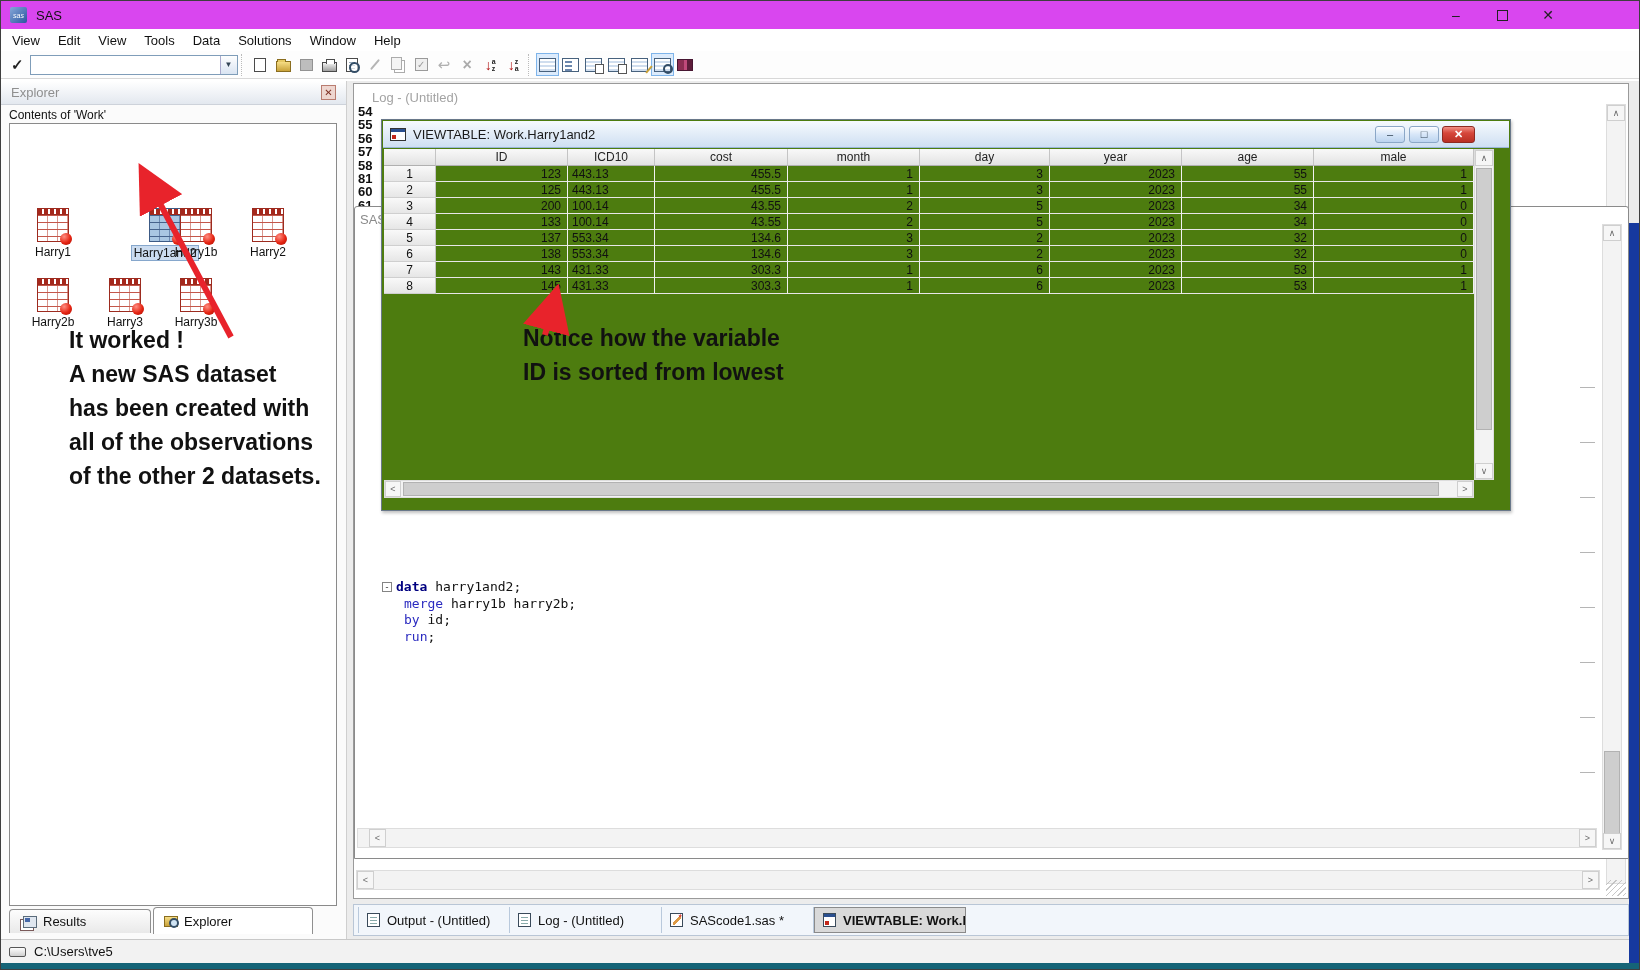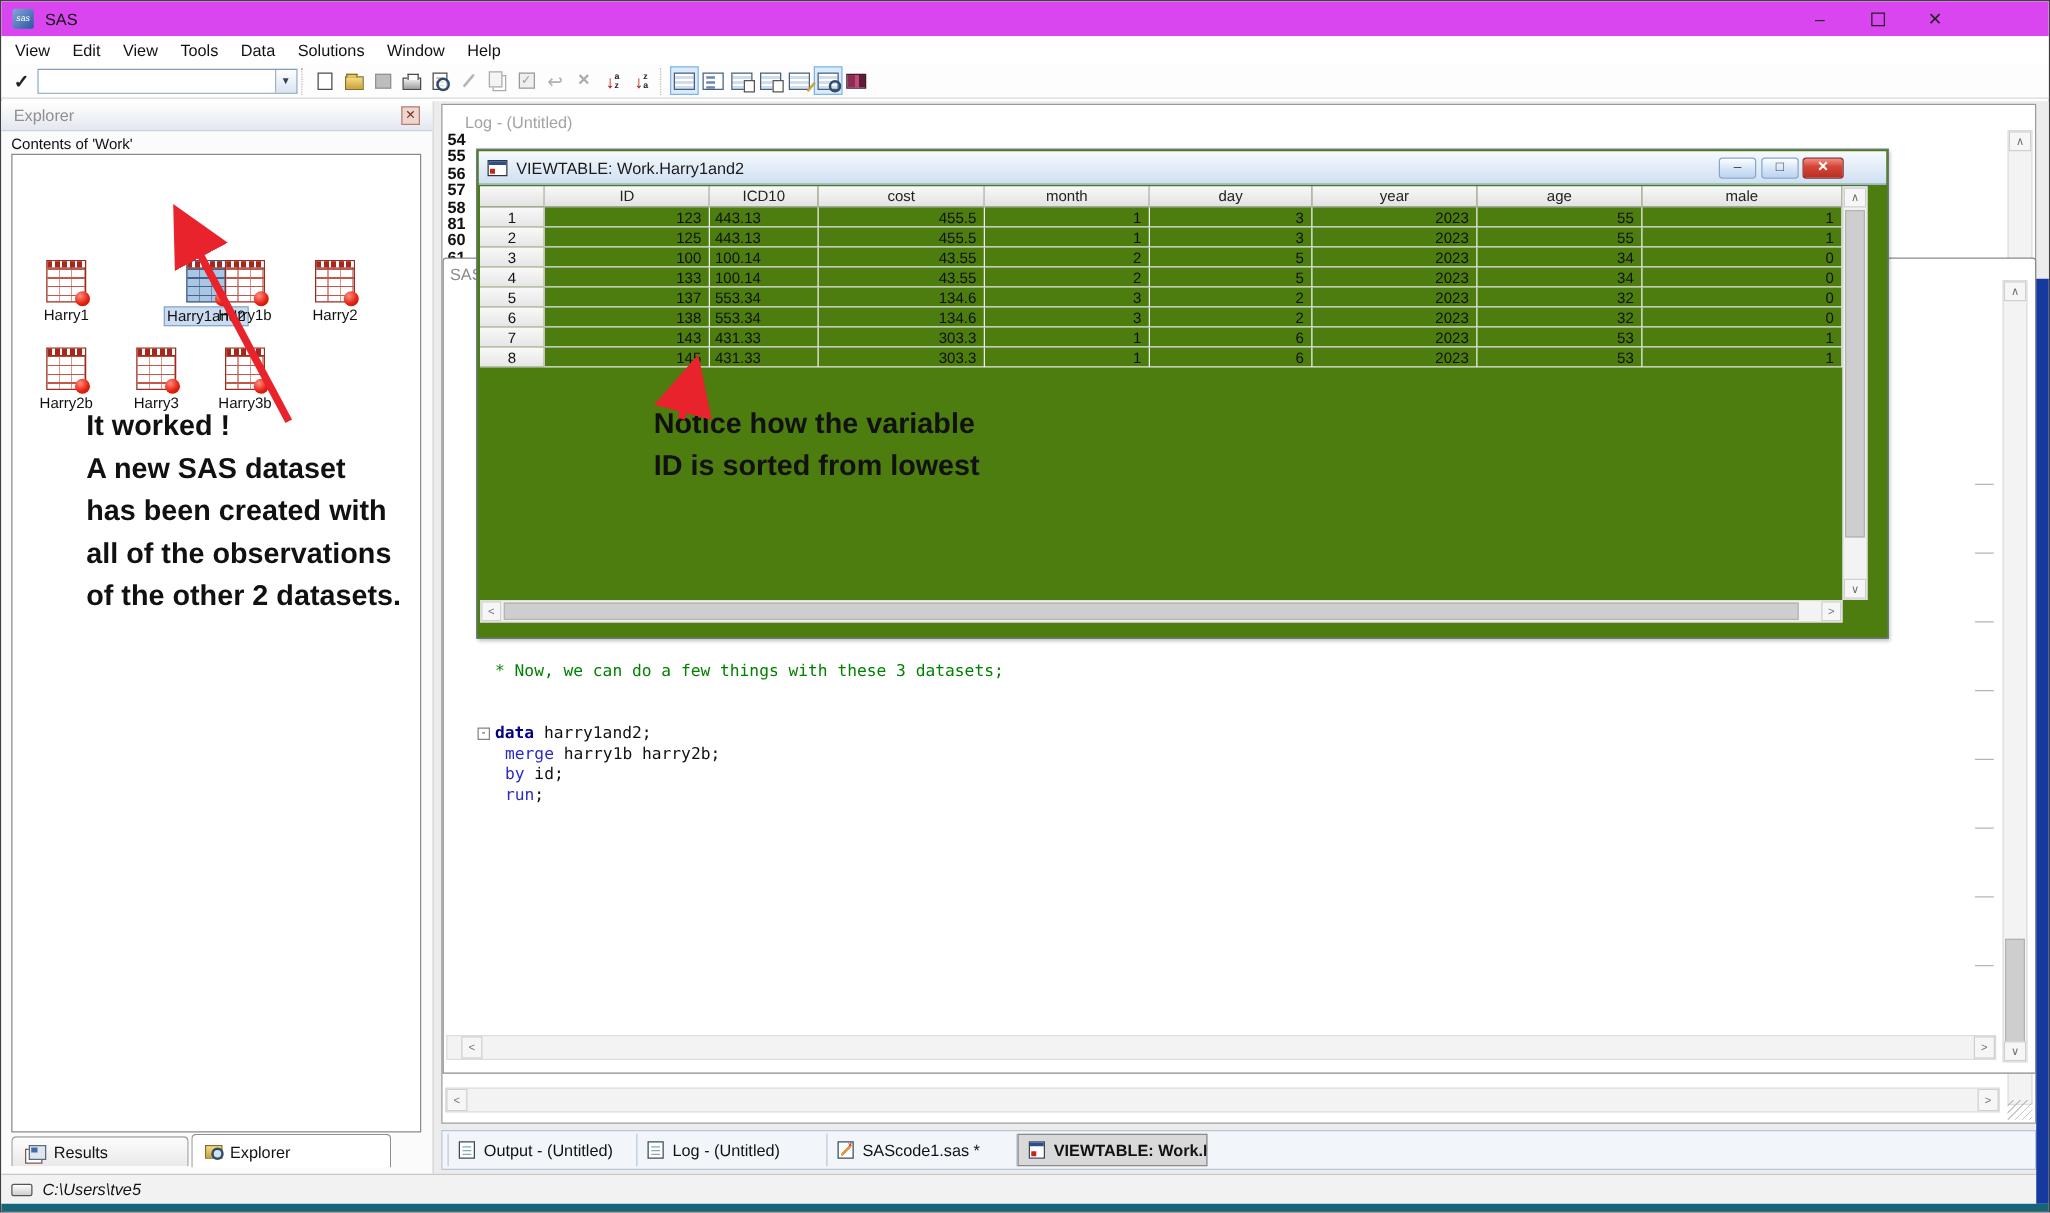--- a/index.html
+++ b/index.html
@@ -147,21 +147,21 @@
   .wtab.active { background:#d9d9d9; border:1px solid #8a8a8a; font-weight:bold; }
   .micon { width:13px; height:14px; border:1px solid #3a4a5a; background:#fff; position:relative; flex:none; }
   .micon.lines:before { content:""; position:absolute; left:2px; top:3px; right:2px; height:1px; background:#8aa; box-shadow:0 3px 0 #8aa, 0 6px 0 #8aa; }
   .micon.sas:before { content:""; position:absolute; left:2px; top:2px; width:8px; height:9px; background:linear-gradient(135deg,#fff 40%,#d94 40% 60%,#fff 60%); }
   .micon.sas:after { content:"*"; position:absolute; right:0; top:-2px; color:#c22; font-size:9px; }
   .micon.grid { background:#fff; }
   .micon.grid:before { content:""; position:absolute; left:0; right:0; top:0; height:3px; background:#2a4f8f; }
   .micon.grid:after { content:""; position:absolute; left:1px; bottom:1px; width:4px; height:4px; background:#c2271a; }
 
   
-  .statusbar { left:0; top:938px; width:1640px; height:24px; background:#f2f2f2; border-top:1px solid #c8c8c8; display:flex; align-items:center;font-style:italic; }
+  .statusbar { left:0; top:938px; width:1640px; height:24px; background:#f2f2f2; border-top:1px solid #c8c8c8; display:flex; align-items:center; }
   .driveic { width:17px; height:10px; margin-left:8px; border:1px solid #555; border-radius:2px; background:linear-gradient(#fdfdfd,#cfcfcf); }
   .statustext { margin-left:8px; font-size:13px; }
   .tealstrip { left:0; top:962px; width:1640px; height:8px; background:#156477; }
   .navystrip { left:1628px; top:222px; width:12px; height:740px; background:#16399f; z-index:30; }
 </style>
 </head>
 <body>
 
 <div id="root">
 
@@ -283,21 +283,20 @@
     <div class="abs sb-track" style="left:2px; top:786px; width:1244px; height:20px;">
       <div class="sb-btn" style="left:0; top:0; width:17px; height:18px;">&lt;</div>
       <div class="sb-btn" style="right:0; top:0; width:17px; height:18px;">&gt;</div>
     </div>
     <div class="grip"></div>
   </div>
 
   <div class="abs codewin">
     <div class="codetitle">SAScode1.sas</div>
     <div class="codebody">
-      <div class="cmt" style="top:301px;">* Now, we can do a few things with these 3 datasets;</div>
       <div class="foldbox" style="top:353px;">-</div>
       <div class="code-line" style="top:350px;"><span class="kw-data">data</span><span> harry1and2;</span></div>
       <div class="code-line" style="top:366.5px; left:47px;"><span class="kw">merge</span><span> harry1b harry2b;</span></div>
       <div class="code-line" style="top:383px; left:47px;"><span class="kw">by</span><span> id;</span></div>
       <div class="code-line" style="top:399.5px; left:47px;"><span class="kw">run</span><span>;</span></div>
     </div>
 
     <div class="ticks" style="left:1225px; top:180px; width:16px; height:430px;">
       <div class="tick" style="top:0"></div>
         <div class="tick" style="top:55px"></div>
@@ -359,21 +358,21 @@
       <div class="vt-cell dcell left col-1">443.13</div>
       <div class="vt-cell dcell col-2">455.5</div>
       <div class="vt-cell dcell col-3">1</div>
       <div class="vt-cell dcell col-4">3</div>
       <div class="vt-cell dcell col-5">2023</div>
       <div class="vt-cell dcell col-6">55</div>
       <div class="vt-cell dcell col-7">1</div>
     </div>
     <div class="vt-row" style="top:78px">
       <div class="vt-cell rncell col-n">3</div>
-      <div class="vt-cell dcell col-0">100</div>
+      <div class="vt-cell dcell col-0">200</div>
       <div class="vt-cell dcell left col-1">100.14</div>
       <div class="vt-cell dcell col-2">43.55</div>
       <div class="vt-cell dcell col-3">2</div>
       <div class="vt-cell dcell col-4">5</div>
       <div class="vt-cell dcell col-5">2023</div>
       <div class="vt-cell dcell col-6">34</div>
       <div class="vt-cell dcell col-7">0</div>
     </div>
     <div class="vt-row" style="top:94px">
       <div class="vt-cell rncell col-n">4</div>

